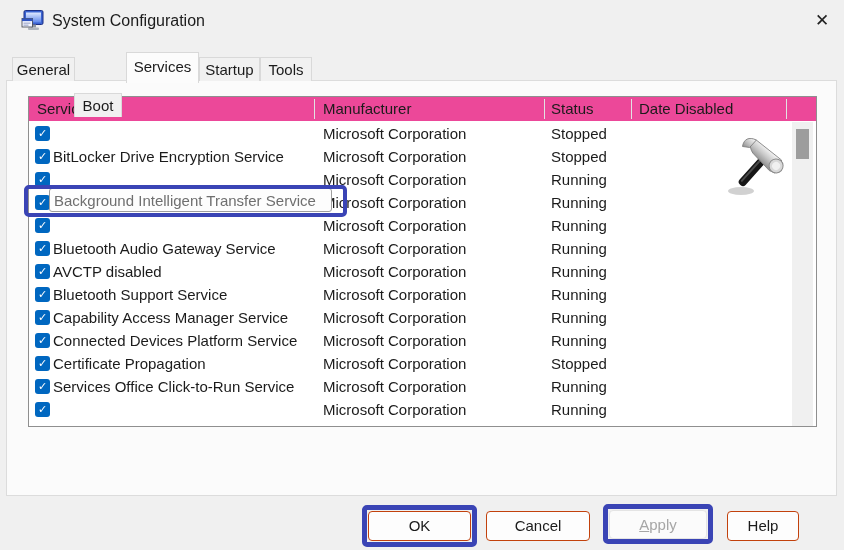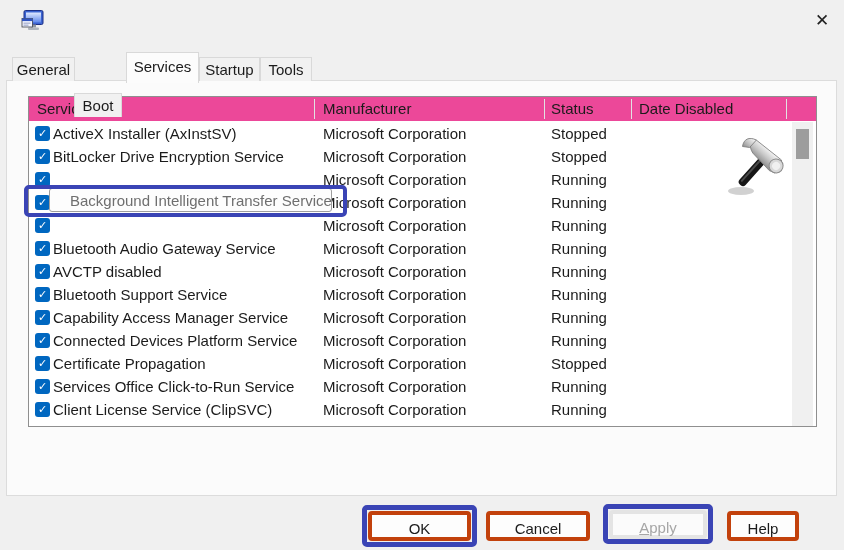--- a/index.html
+++ b/index.html
@@ -30,34 +30,34 @@
   .cell{position:absolute;top:0;white-space:nowrap;overflow:hidden;}
   .c-name{left:24px;width:266px;}
   .c-manu{left:294px;width:220px;}
   .c-stat{left:522px;width:85px;}
   
   .vscroll{position:absolute;left:763px;top:25px;width:21px;height:304px;background:#f0f0f0;}
   .vthumb{position:absolute;left:4px;top:7px;width:13px;height:30px;background:#9d9d9d;}
   
   .row-tooltip{position:absolute;left:49px;top:188px;width:283px;height:24px;line-height:23px;
                background:#fdfdfd;border:1px solid #9e9e9e;border-radius:3px;box-sizing:border-box;
-               color:#6f6f6f;padding-left:20px;white-space:nowrap;z-index:40;}
+               color:#6f6f6f;padding-left:4px;white-space:nowrap;z-index:40;}
   
   .annot{position:absolute;border:5px solid #3a44b5;border-radius:5px;box-sizing:border-box;
          z-index:50;pointer-events:none;}
   .annot-row{left:24px;top:185px;width:323px;height:32px;border-width:4px;}
   .annot-ok{left:362px;top:505px;width:115px;height:42px;}
   .annot-apply{left:603px;top:504px;width:110px;height:40px;}
   
   .note{position:absolute;left:20px;top:432px;}
   .hide-cb-box{position:absolute;left:21px;top:467px;width:16px;height:16px;background:#fdfdfd;
                border:1px solid #8a8a8a;border-radius:3px;box-sizing:border-box;}
   .hide-cb-label{position:absolute;left:45px;top:467px;}
   
-  .btn{position:absolute;background:#fdfdfd;border:4px solid #c2410c;border-radius:4px;
+  .btn{position:absolute;background:#fdfdfd;border:1px solid #c2410c;border-radius:4px;
        box-sizing:border-box;text-align:center;font-size:15px;color:#1b1b1b;}
   .btn.disabled{color:#a6a6a6;border-color:#e4e4e4;background:#fbfbfb;}
   .btn-enable{left:545px;top:435px;width:126px;height:30px;line-height:28px;}
   .btn-disable{left:686px;top:435px;width:129px;height:30px;line-height:28px;}
   .btn-ok{left:368px;top:511px;width:103px;height:30px;line-height:28px;}
   .btn-cancel{left:486px;top:511px;width:104px;height:30px;line-height:28px;}
   .btn-apply{left:609px;top:510px;width:98px;height:29px;line-height:27px;}
   .btn-help{left:727px;top:511px;width:72px;height:30px;line-height:28px;}
   .u{text-decoration:underline;}
   .hammer{position:absolute;left:727px;top:138px;z-index:60;}
@@ -76,20 +76,21 @@
     </defs>
     <rect x="3" y="1.5" width="19" height="14" rx="1.5" fill="#3a63d0" stroke="#1c2f86"></rect>
     <rect x="5" y="3.5" width="15" height="10" fill="url(#scr)"></rect>
     <rect x="10" y="15.5" width="5" height="3" fill="#8f97a3"></rect>
     <rect x="7" y="18.5" width="11" height="2.5" rx="1" fill="#aeb4bc"></rect>
     <rect x="1" y="9.5" width="10.5" height="8.5" fill="#f4f6ff" stroke="#3b3f4a" stroke-width="0.8"></rect>
     <rect x="1" y="9.5" width="10.5" height="2.6" fill="#2f54c0"></rect>
     <rect x="2.5" y="13.6" width="7" height="1.1" fill="#9aa6c8"></rect>
     <rect x="2.5" y="15.6" width="5" height="1.1" fill="#9aa6c8"></rect>
   </svg>
+  <div class="titlebar-title">System Configuration</div>
   <div class="close-btn">✕</div>
 
   <div class="tab" style="left:12px;width:61px;">General</div>
   <div class="tab" style="left:74px;width:46px;margin-top:36px;">Boot</div>
   <div class="tab active" style="left:126px;width:71px;">Services</div>
   <div class="tab" style="left:199px;width:59px;">Startup</div>
   <div class="tab" style="left:260px;width:50px;">Tools</div>
 
   <div class="panel"></div>
 
@@ -100,21 +101,20 @@
       <span class="th" style="left:522px;">Status</span>
       <span class="th" style="left:610px;">Date Disabled</span>
       <span class="col-sep" style="left:285px;"></span>
       <span class="col-sep" style="left:515px;"></span>
       <span class="col-sep" style="left:602px;"></span>
       <span class="col-sep" style="left:757px;"></span>
     </div>
 
     <div class="row" style="top:25px;">
       <span class="cb">✓</span>
-      <span class="cell c-name">ActiveX Installer (AxInstSV)</span>
       <span class="cell c-manu">Microsoft Corporation</span>
       <span class="cell c-stat">Stopped</span>
     </div>
     <div class="row" style="top:48px;">
       <span class="cb">✓</span>
       <span class="cell c-name">BitLocker Drive Encryption Service</span>
       <span class="cell c-manu">Microsoft Corporation</span>
       <span class="cell c-stat">Stopped</span>
     </div>
     <div class="row" style="top:71px;">
@@ -169,21 +169,20 @@
       <span class="cell c-stat">Stopped</span>
     </div>
     <div class="row" style="top:278px;">
       <span class="cb">✓</span>
       <span class="cell c-name">Services Office Click-to-Run Service</span>
       <span class="cell c-manu">Microsoft Corporation</span>
       <span class="cell c-stat">Running</span>
     </div>
     <div class="row" style="top:301px;">
       <span class="cb">✓</span>
-      <span class="cell c-name">Client License Service (ClipSVC)</span>
       <span class="cell c-manu">Microsoft Corporation</span>
       <span class="cell c-stat">Running</span>
     </div>
 
     <div class="vscroll">
       <div class="vthumb"></div>
     </div>
   </div>
 
   <div class="row-tooltip">Background Intelligent Transfer Service</div>

